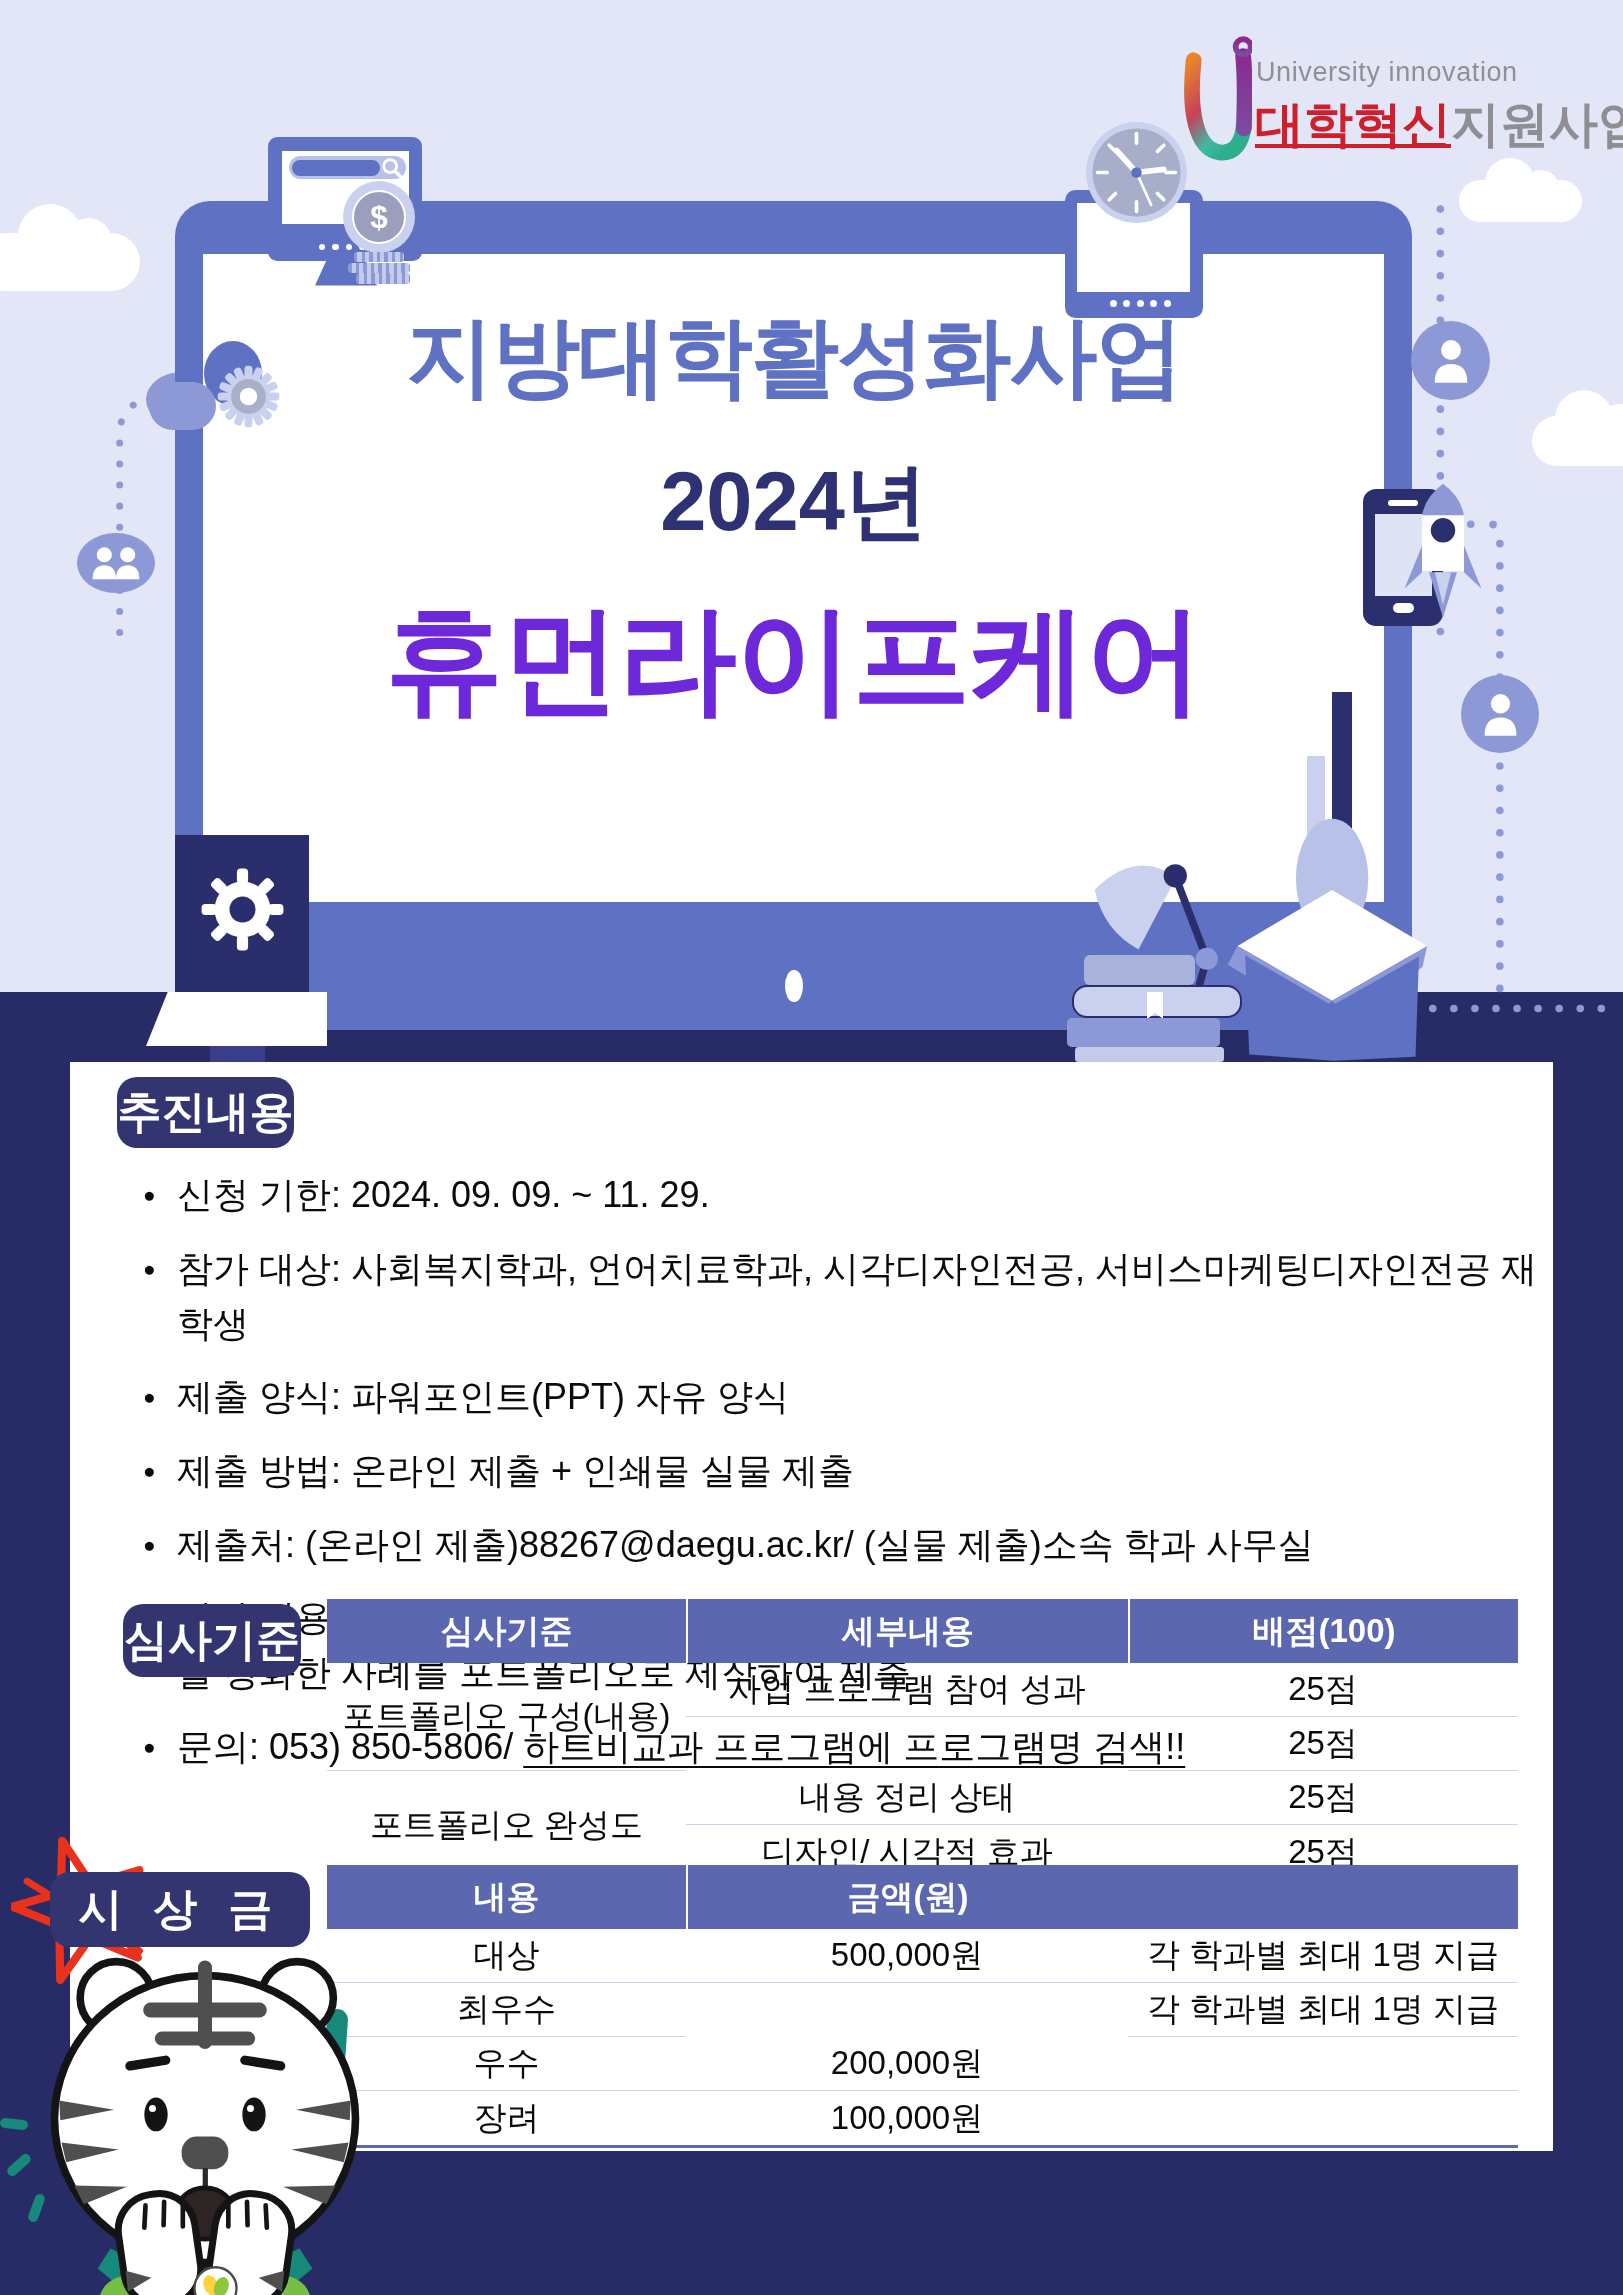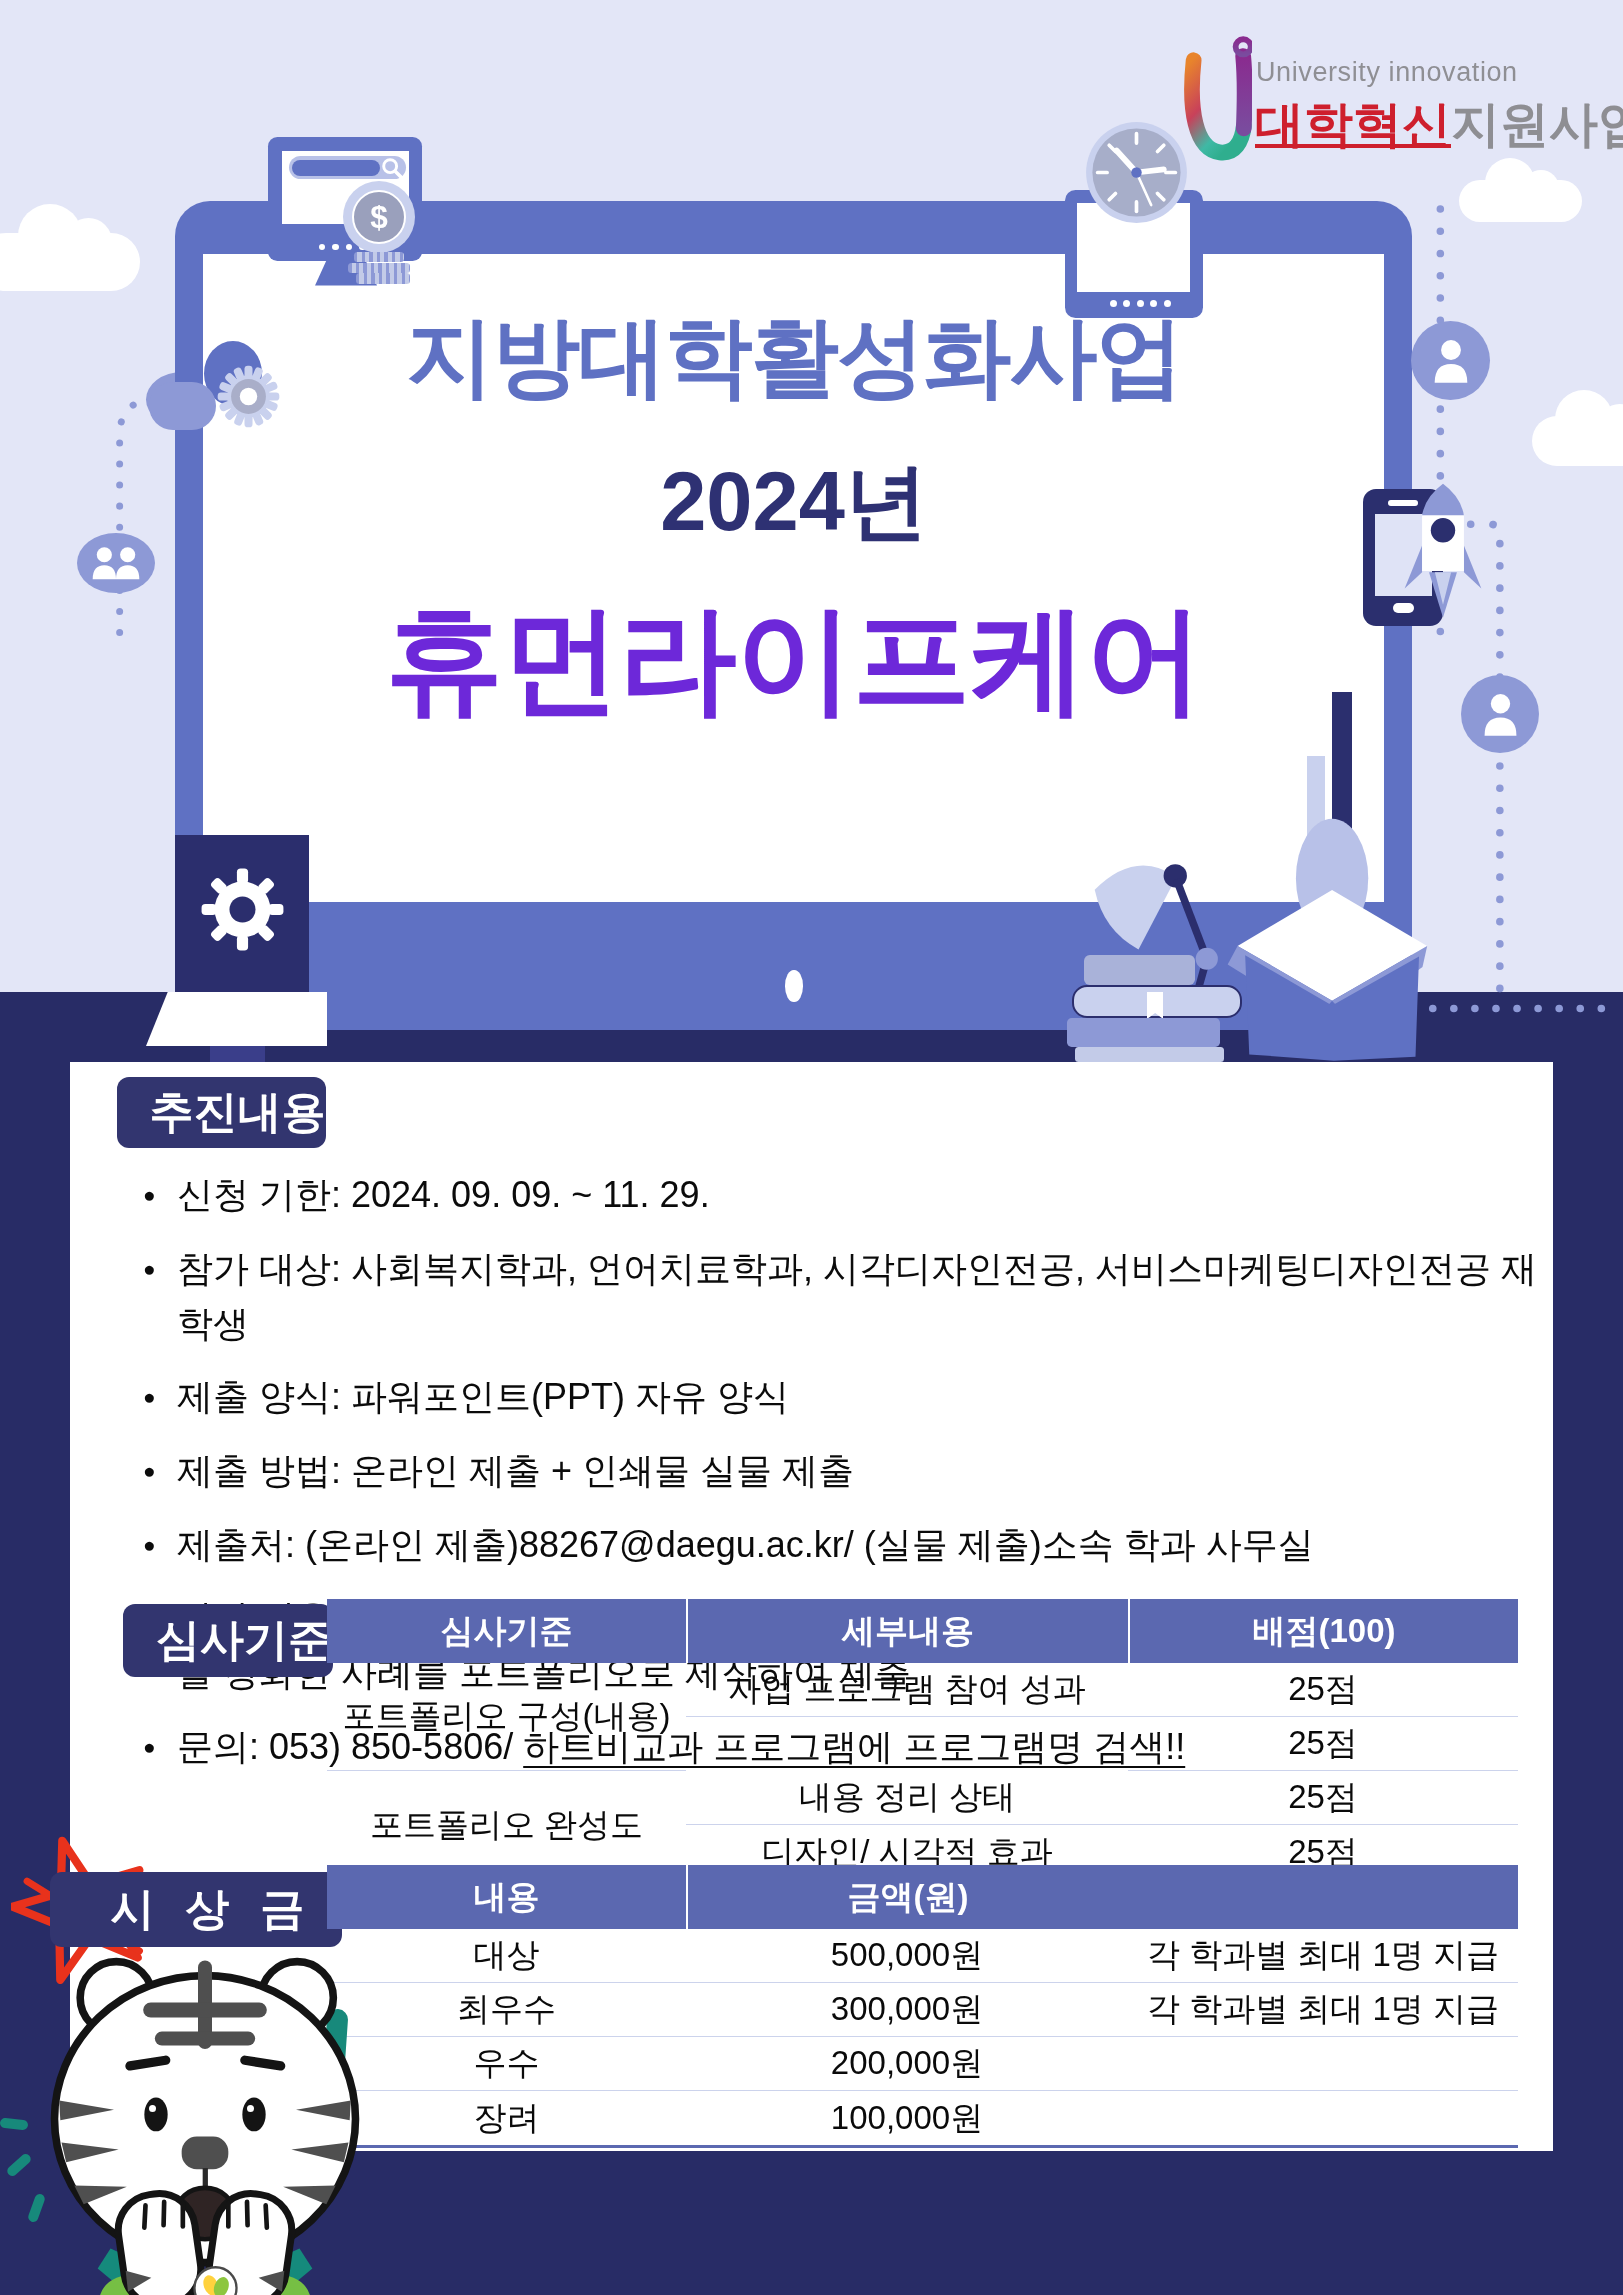--- a/index.html
+++ b/index.html
@@ -60,21 +60,21 @@
   .phone-scr{left:1375px;top:514px;width:57px;height:82px;background:#dfe3f6;}
   .phone-spk{left:1388px;top:500px;width:30px;height:5.8px;background:#fff;border-radius:2.9px;}
   .phone-home{left:1393px;top:603px;width:21px;height:10px;background:#fff;border-radius:5.3px;}
   .bar1{left:1307px;top:756px;width:17.5px;height:120px;background:#c9d1ee;}
   .bar2{left:1332px;top:692px;width:20px;height:184px;background:#2b2f6e;}
 
   .person-badge{border-radius:50%;background:#8d99d6;display:flex;align-items:center;justify-content:center;}
 
   
   .card{left:70px;top:1062px;width:1483px;height:1089px;background:#fff;}
-  .badge{background:#32356f;color:#fff;font-weight:800;border-radius:12px;display:flex;align-items:center;justify-content:center;font-size:44px;padding-left:32px;}
+  .badge{background:#32356f;color:#fff;font-weight:800;border-radius:20px;display:flex;align-items:center;justify-content:center;font-size:44px;}
   .badge-promo{left:117px;top:1077px;width:177px;height:71px;}
   .badge-crit{left:123px;top:1604px;width:178px;height:73px;}
   .badge-prize{left:50px;top:1872px;width:260px;height:75px;letter-spacing:9.3px;}
 
   .bullets{left:143px;top:1167px;width:1401px;font-size:36px;color:#0b0b0b;font-weight:500;}
   .bullets .bi{display:flex;margin-bottom:18.7px;line-height:55px;}
   .bullets .dot{flex:0 0 34px;font-size:21px;line-height:55px;}
   .u{text-decoration:underline;text-underline-offset:7px;text-decoration-thickness:2.3px;}
 
   .tbl{left:327px;width:1191px;}
@@ -397,21 +397,20 @@
   <div class="abs tbl prize-top">
     <div class="tbl-head">
       <div class="th">내용</div>
       <div class="th">금액(원)</div>
     </div>
     <div class="tbl-body prize-body">
       <div class="td c1 bb">대상</div>
       <div class="td c2 bb">500,000원</div>
       <div class="td c3 bb">각 학과별 최대 1명 지급</div>
       <div class="td c1 bb">최우수</div>
-      <div class="td c2 bb">300,000원</div>
       <div class="td c3 bb">각 학과별 최대 1명 지급</div>
       <div class="td c1 bb">우수</div>
       <div class="td c2 bb">200,000원</div>
       <div class="td c3 bb"></div>
       <div class="td c1">장려</div>
       <div class="td c2">100,000원</div>
       <div class="td c3"></div>
     </div>
   </div>
 

